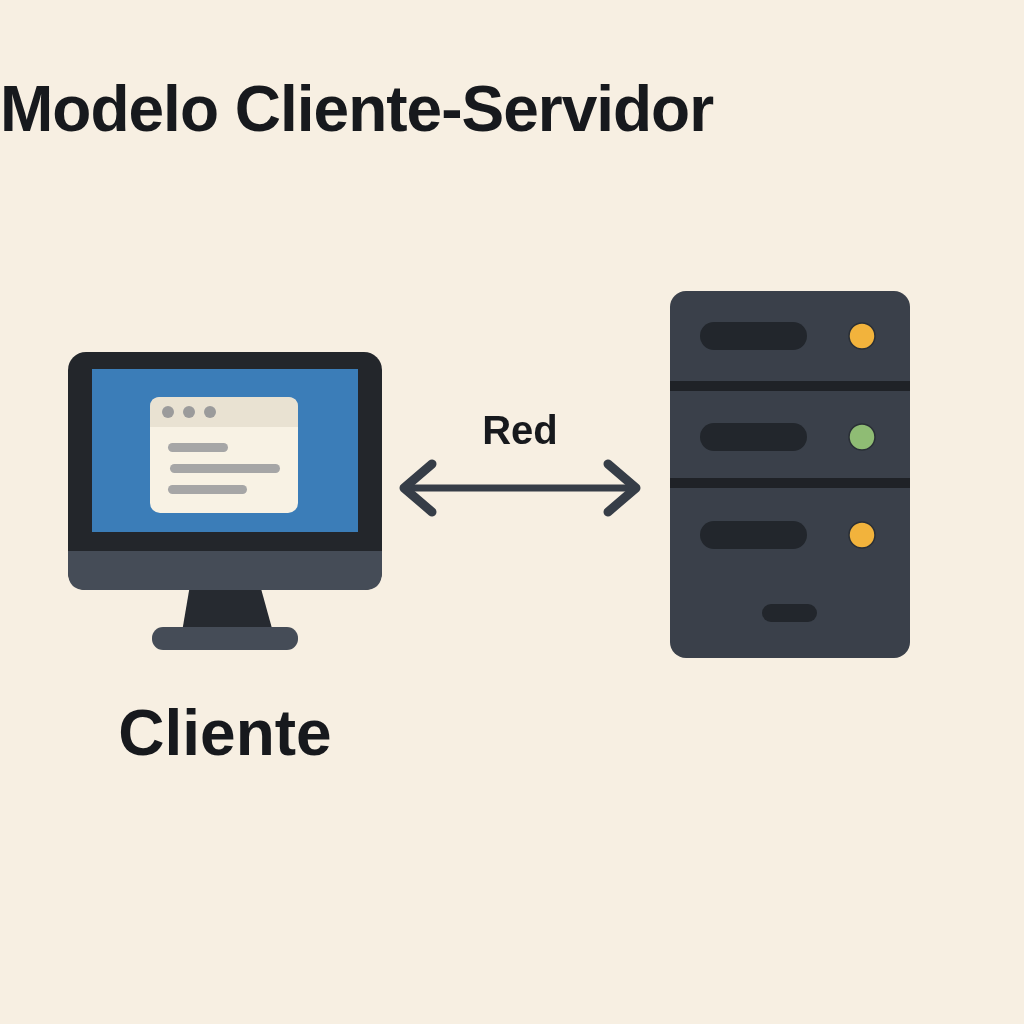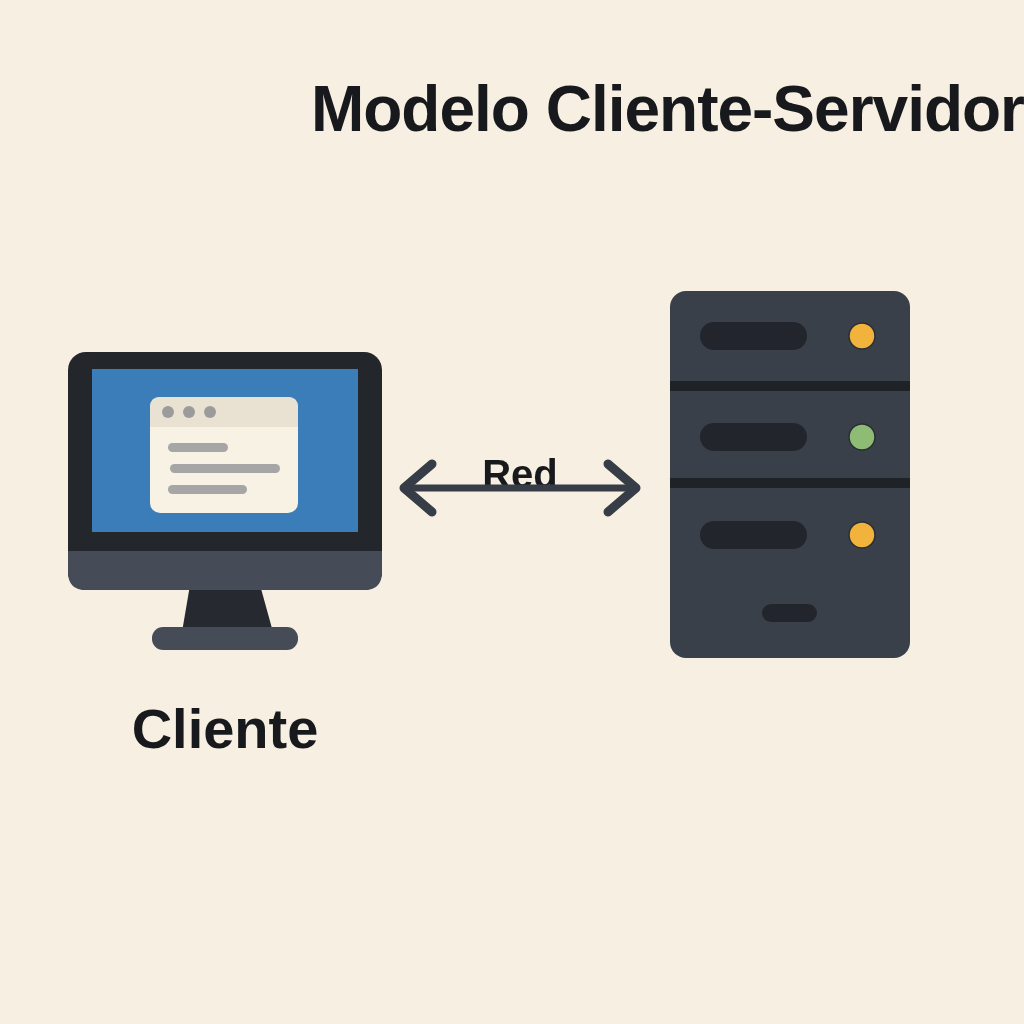--- a/index.html
+++ b/index.html
@@ -7,45 +7,44 @@
     position:relative;
     width:1024px;height:1024px;
     background:#f7efe2;
     font-family:"Liberation Sans",sans-serif;
     overflow:hidden;
     color:#17191d;
   }
   .diagram-title{
     position:absolute;
     top:72px;left:0;width:1024px;
-    text-align:right;
+    text-align:left;
     font-size:64px;
     font-weight:bold;
     letter-spacing:-1px;
     color:#17191d;
   }
   .node-label{
     position:absolute;
     width:300px;
     text-align:center;
     top:696px;
-    font-size:56px;
+    font-size:64px;
     font-weight:bold;
     color:#17191d;
   }
   .node-label.client{left:75px;}
   .node-label.server{left:640px;}
   .connection-label{
     position:absolute;
     top:408px;left:395px;width:250px;
     text-align:center;
     font-size:40px;
     font-weight:bold;
     color:#17191d;
-    margin-top:44px;
   }
   .icon-abs{position:absolute;}
   #monitor-svg{left:60px;top:345px;}
   #server-svg{left:660px;top:280px;}
   #arrow-svg{left:395px;top:455px;}
 </style>
 </head>
 <body>
 
 <div class="canvas">

